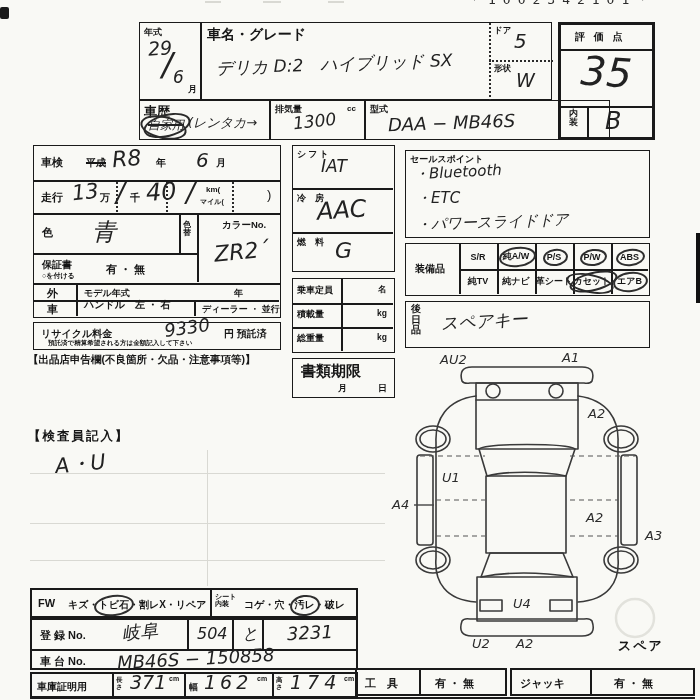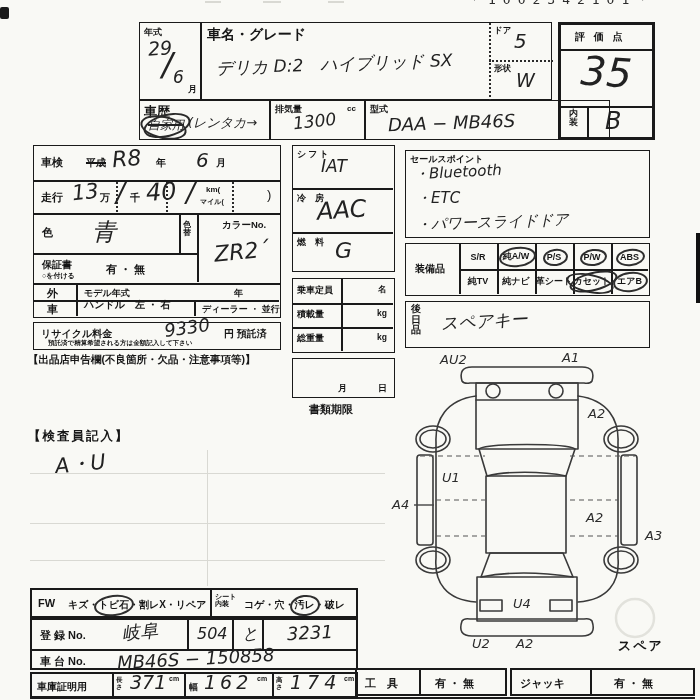--- a/index.html
+++ b/index.html
@@ -166,21 +166,21 @@
     <div class="hline" style="left:0;top:24px;width:100px;"></div>
     <div class="vline" style="left:48px;top:0;height:72px;"></div>
     <span class="lbl" style="left:4px;top:29px;font-size:9px;">積載量</span>
     <span class="lbl" style="left:84px;top:29px;font-size:8.5px;">kg</span>
     <div class="hline" style="left:0;top:48px;width:100px;"></div>
     <span class="lbl" style="left:4px;top:53px;font-size:9px;">総重量</span>
     <span class="lbl" style="left:84px;top:53px;font-size:8.5px;">kg</span>
   </div>
 
   <div class="box thin" style="left:292px;top:358px;width:103px;height:40px;">
-    <span class="lbl" style="left:16px;top:3px;font-size:11px;margin-top:40px;">書類期限</span>
+    <span class="lbl" style="left:8px;top:3px;font-size:15px;">書類期限</span>
     <span class="lbl" style="left:45px;top:23px;font-size:9px;">月</span>
     <span class="lbl" style="left:85px;top:23px;font-size:9px;">日</span>
   </div>
 
   <div class="box thin" style="left:405px;top:150px;width:245px;height:88px;">
     <span class="lbl" style="left:4px;top:2px;font-size:9px;">セールスポイント</span>
     <span class="hw" style="left:8px;top:12px;font-size:15px;transform:rotate(-3deg);">・Bluetooth</span>
     <span class="hw" style="left:10px;top:38px;font-size:15px;">・ETC</span>
     <span class="hw" style="left:10px;top:62px;font-size:15px;transform:rotate(-2deg);">・パワースライドドア</span>
   </div>

